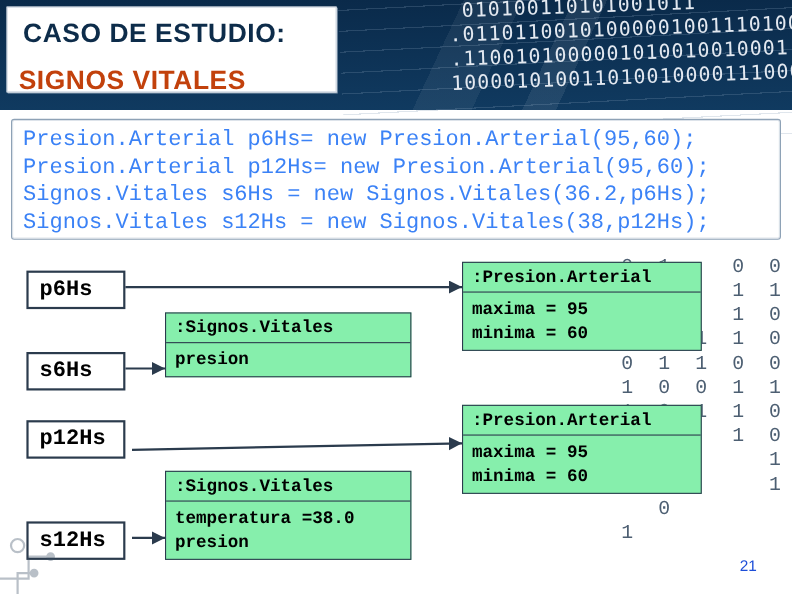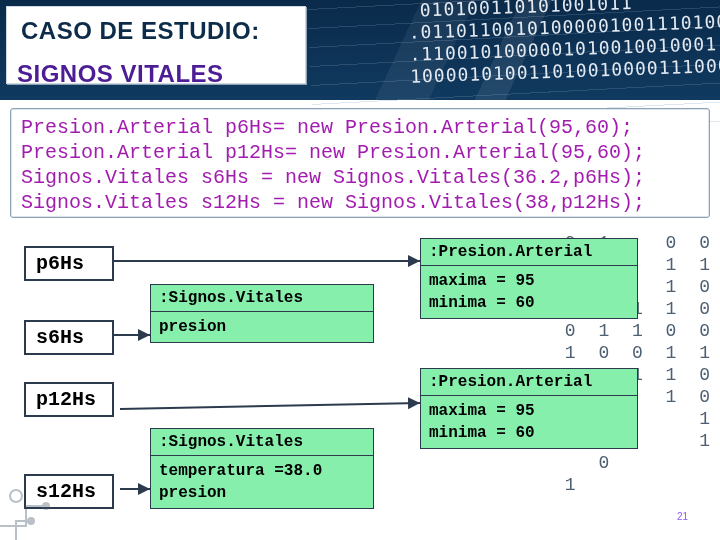--- a/index.html
+++ b/index.html
@@ -6,39 +6,39 @@
   .slide{position:relative;width:720px;height:540px}
   
   .header-bg{position:absolute;left:0;top:0;width:720px;height:100px;background:linear-gradient(180deg,#0a2a4a 0%,#103a60 100%);}
   .header-bg::before{content:"";position:absolute;top:-20px;right:-10px;width:420px;height:160px;background:repeating-linear-gradient(180deg,transparent 0 18px,#829bb5 18px 19px);transform:rotate(-3deg);opacity:.25}
   .header-bg::after{content:"";position:absolute;top:0;right:0;width:720px;height:100px;background:
      linear-gradient(115deg,transparent 55%,rgba(255,255,255,.06) 55% 62%,transparent 62%),
      linear-gradient(115deg,transparent 68%,rgba(255,255,255,.08) 68% 72%,transparent 72%);
   }
   .title-card{position:absolute;left:6px;top:6px;width:300px;height:78px;background:#fff;border:1px solid #cfd8e2;box-shadow:1px 1px 0 #8ea2b6;padding:6px 10px;box-sizing:border-box}
   .title-card h1{margin:4px;font-size:24px;line-height:28px;color:#0d2c4a;font-weight:700;letter-spacing:.5px}
-  .title-sub{font-size:24px;line-height:28px;color:#4c1d95;font-weight:700;letter-spacing:.5px;margin-top:15px}
+  .title-sub{font-size:24px;line-height:28px;color:#c2410c;font-weight:700;letter-spacing:.5px;margin-top:15px}
   .binary{position:absolute;right:-20px;top:-6px;color:#e2e8f0;font-family:Consolas,monospace;font-size:18px;line-height:22px;white-space:pre;letter-spacing:1px;transform:rotate(-2deg)}
   
   .code-box{position:absolute;left:10px;top:108px;width:700px;height:110px;background:#fff;border:1px solid #8ea2b6;box-shadow:inset 0 0 0 1px #dde3ea;border-radius:3px;box-sizing:border-box;padding:6px 10px}
-  .code-box pre{margin:0;font-family:"Courier New",Consolas,monospace;font-size:20px;line-height:25px;color:#a21caf;white-space:pre}
+  .code-box pre{margin:0;font-family:"Courier New",Consolas,monospace;font-size:20px;line-height:25px;color:#3b82f6;white-space:pre}
   
   .diag{position:absolute;left:0;top:228px;width:720px;height:312px}
   .ref-box{position:absolute;border:2px solid #2b3b4d;background:#fff;font-family:"Courier New",monospace;font-size:20px;padding:4px 10px;box-sizing:border-box;min-width:90px;text-align:left;font-weight:700}
   .obj-box{position:absolute;border:1.5px solid #2b3b4d;background:#86efac;font-family:"Courier New",monospace;font-size:16px;line-height:22px;box-sizing:border-box}
   .obj-title{padding:2px 8px;font-weight:700}
   .obj-hr{border-top:1px solid #2b3b4d}
   .obj-body{padding:4px 8px;font-weight:700}
   
   svg.arrows{position:absolute;left:0;top:0;width:720px;height:312px;pointer-events:none}
   .arrow-line{stroke:#2b3b4d;stroke-width:2;fill:none}
   .arrow-head{fill:#2b3b4d}
   
   .bits{position:absolute;right:4px;top:4px;font-family:"Courier New",monospace;font-size:18px;color:#3a4e63;white-space:pre;line-height:22px;letter-spacing:6px;opacity:.9}
-  .page-num{position:absolute;right:32px;bottom:18px;font-size:10px;color:#8b5cf6}
+  .page-num{position:absolute;right:32px;bottom:18px;font-size:14px;color:#1d4ed8}
   .circuit{position:absolute;left:-4px;bottom:-6px;width:80px;height:80px;opacity:.35}
 </style>
 </head>
 <body>
 
 <div class="slide">
   <div class="header-bg">
     <div class="binary"> 010100110101001011
 .01101100101000001001110100
 .1100101000001010010010001

